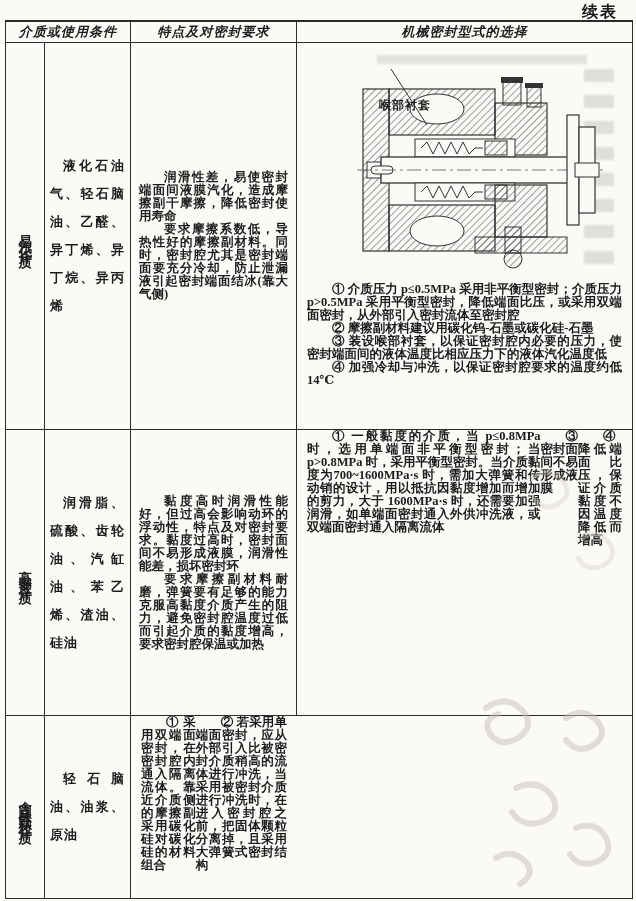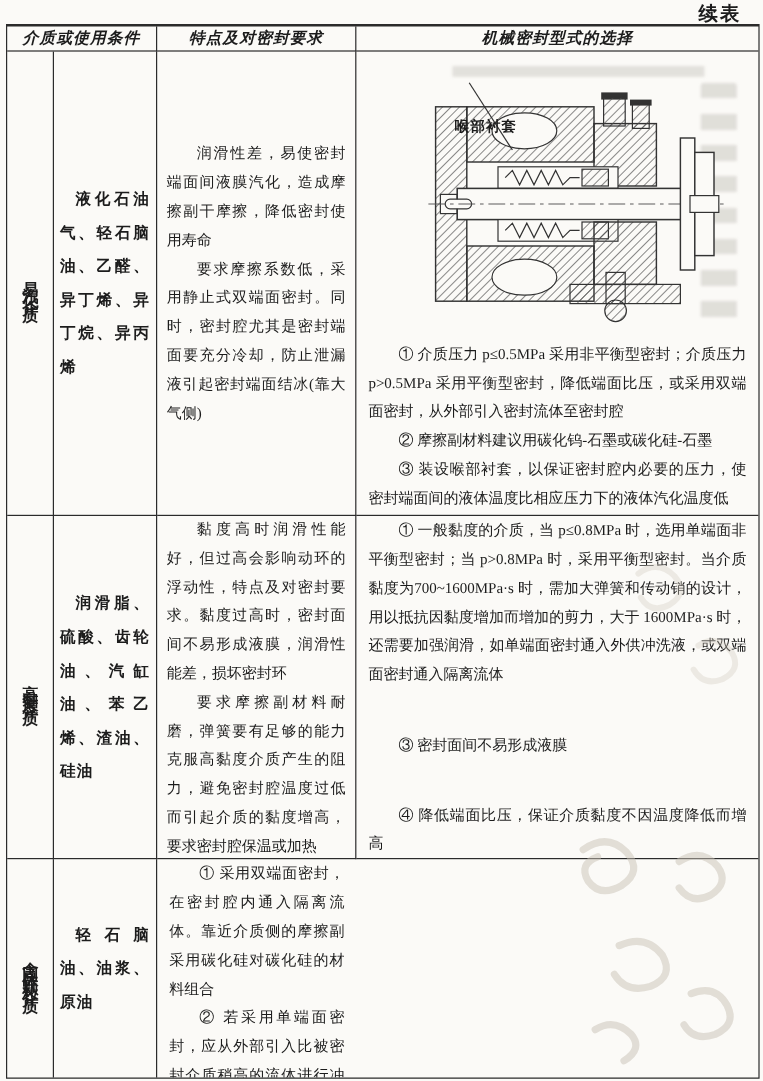--- a/index.html
+++ b/index.html
@@ -44,25 +44,25 @@
   }
   .media div{
     font-size:13px;font-weight:bold;line-height:28px;
     text-align:justify;text-indent:1em;letter-spacing:1px;width:100%;
   }
   .features{
     display:flex;flex-direction:column;justify-content:center;
     padding:0 8px;
   }
   .features p, .sel p{
-    margin:0;font-size:12.5px;font-weight:normal;line-height:24px;
+    margin:0;font-size:12.5px;font-weight:bold;line-height:13px;
     text-indent:2em;text-align:justify;
   }
   .sel{padding:0 10px;}
-  .sel.centered{display:flex;flex-direction:column;justify-content:space-between;}
+  .sel.centered{display:flex;justify-content:flex-start;}
   .figure-wrap{
     position:relative;height:232px;margin-top:8px;
   }
   .figure-label{
     position:absolute;left:72px;top:10px;
     font-size:12px;font-weight:bold;letter-spacing:1px;z-index:2;margin-top:36px;
   }
   .ghost-col{
     position:absolute;top:18px;right:8px;width:30px;height:198px;
     background:repeating-linear-gradient(to bottom,rgba(118,112,100,.20) 0 13px,rgba(0,0,0,0) 13px 26px);
@@ -94,21 +94,21 @@
   <div class="cell hdr last-col">机械密封型式的选择</div>
 
   <div class="cell cat">
     <span>易汽化介质</span>
   </div>
   <div class="cell media">
     <div>液化石油气、轻石脑油、乙醛、异丁烯、异丁烷、异丙烯</div>
   </div>
   <div class="cell features">
     <p>润滑性差，易使密封端面间液膜汽化，造成摩擦副干摩擦，降低密封使用寿命</p>
-    <p>要求摩擦系数低，采用静止式双端面密封。同时，密封腔尤其是密封端面要充分冷却，防止泄漏液引起密封端面结冰(靠大气侧)</p>
+    <p>要求摩擦系数低，导热性好的摩擦副材料。同时，密封腔尤其是密封端面要充分冷却，防止泄漏液引起密封端面结冰(靠大气侧)</p>
   </div>
   <div class="cell sel last-col">
     <div class="figure-wrap">
       <div class="ghost-top"></div>
       <div class="figure-label">喉部衬套</div>
       <div class="ghost-col"></div>
       <svg class="fig-svg" width="252" height="206" viewBox="0 0 252 206">
         <defs>
           <pattern id="hx" width="5" height="5" patternUnits="userSpaceOnUse" patternTransform="rotate(45)">
             <line x1="0" y1="0" x2="0" y2="5" stroke="#4a4a4a" stroke-width="1.1"></line>

